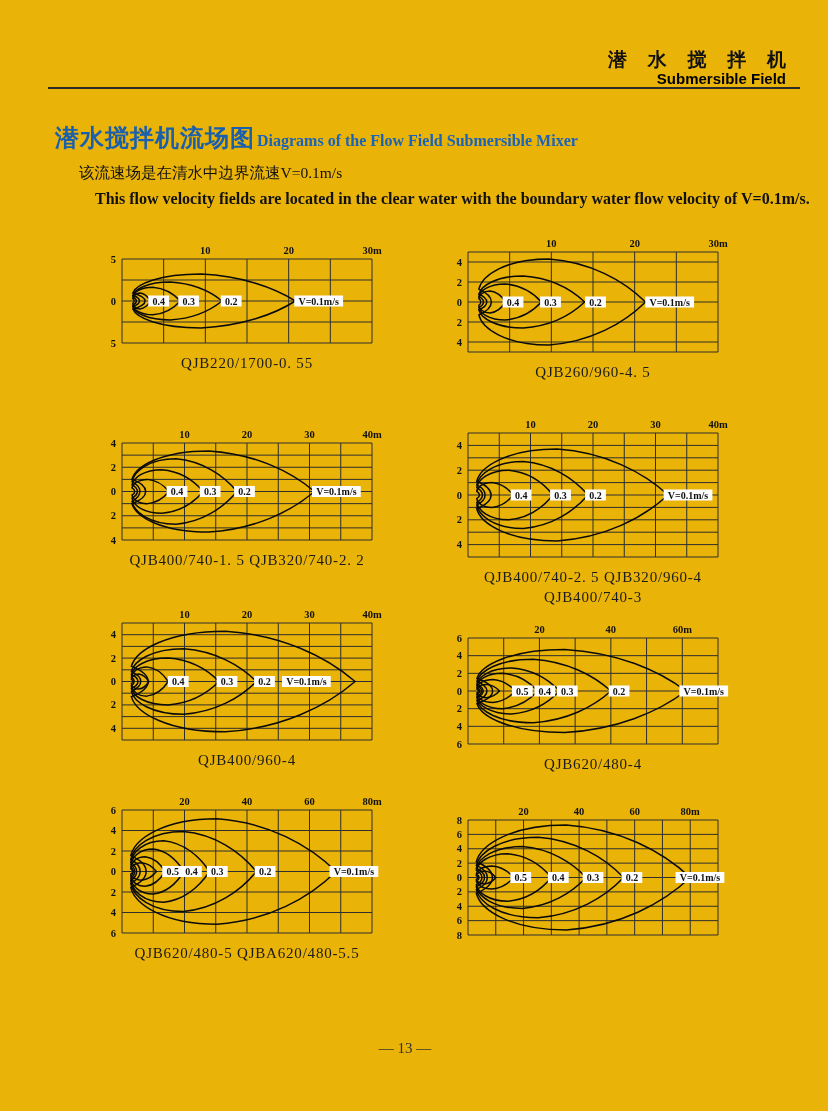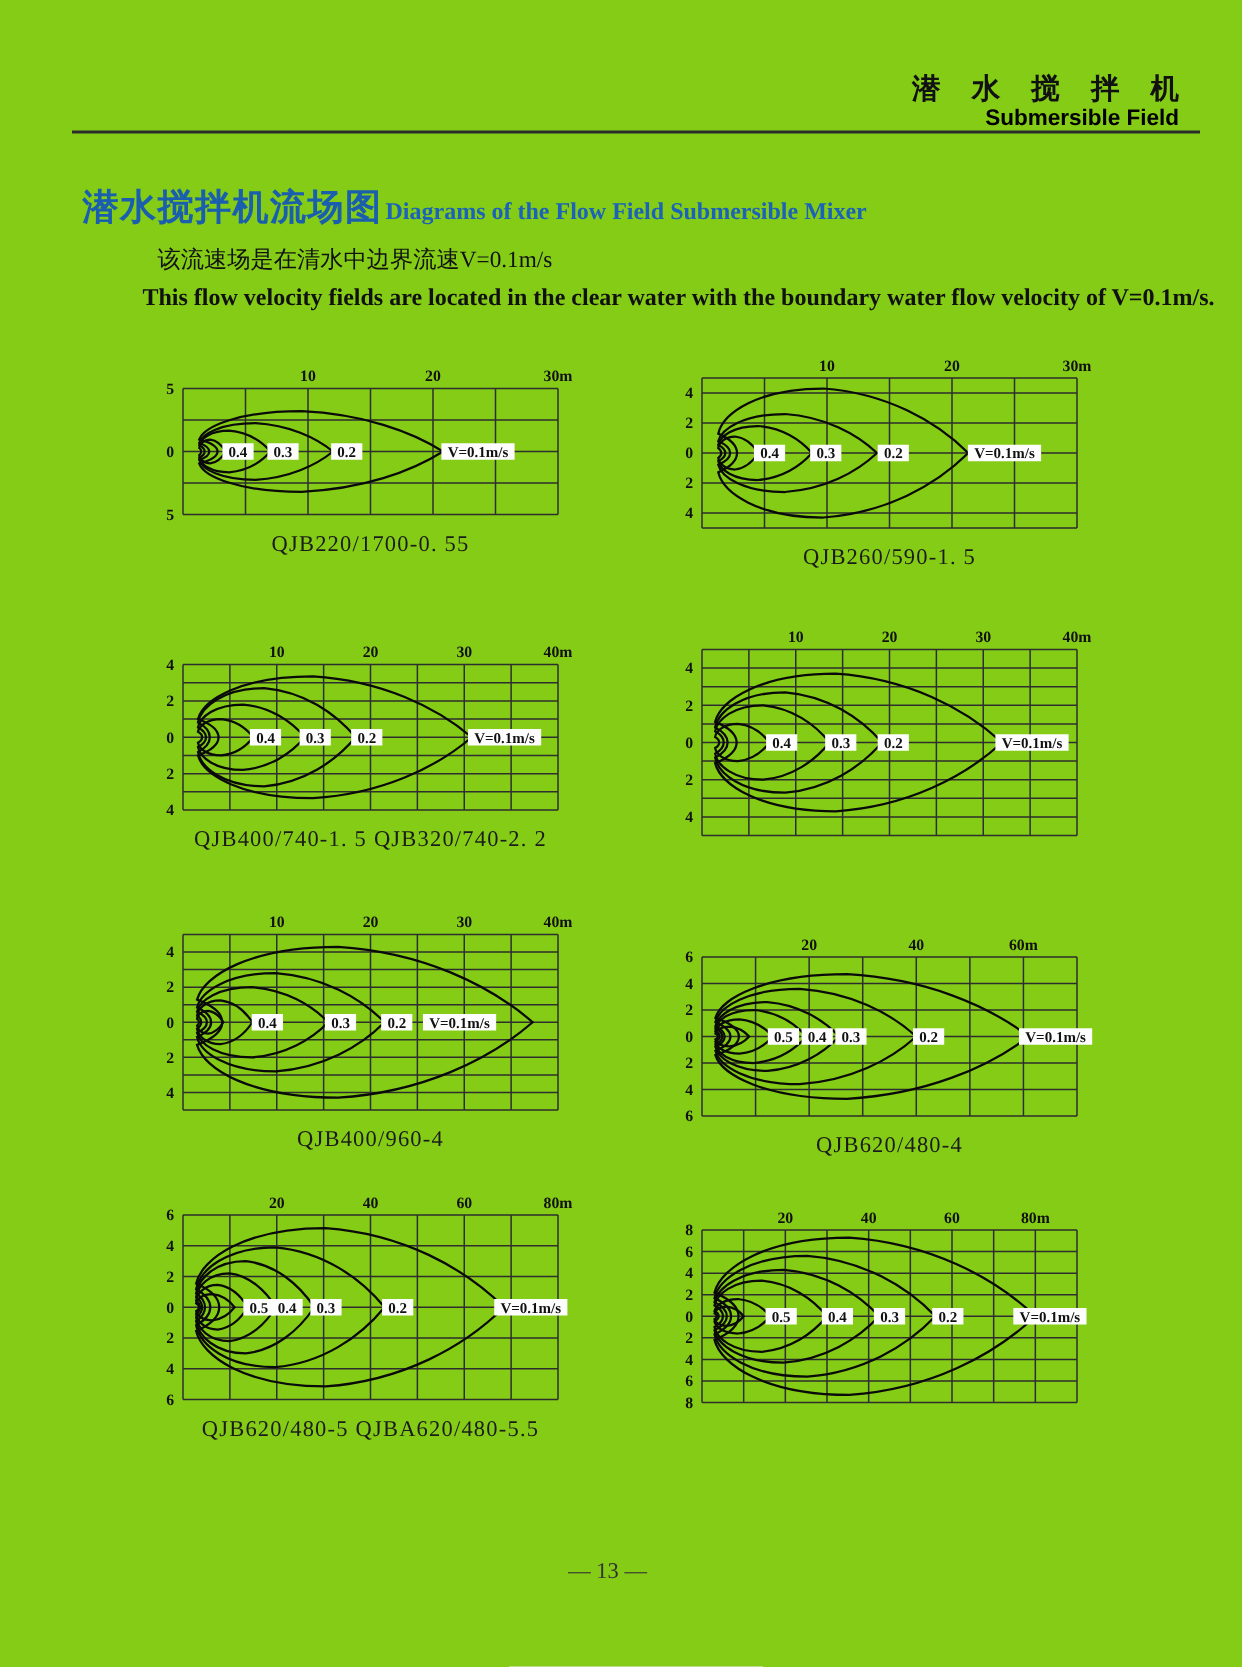--- a/index.html
+++ b/index.html
@@ -1,29 +1,29 @@
 <!DOCTYPE html>
 <html><head>
 <meta charset="utf-8">
 <style>
   html,body{margin:0;padding:0;background:#e8e8e8;}
   .page{
-    position:relative;width:828px;height:1111px;background:#84cc16;margin:0 auto;
+    position:relative;width:828px;height:1111px;background:#eab308;margin:0 auto;
     font-family:"Liberation Serif",serif;color:#1a1a1a;overflow:hidden;
   }
   
   .brand{position:absolute;top:50px;right:42px;text-align:right;}
   .brand-cn{font-family:"Liberation Serif",serif;font-weight:700;font-size:19px;letter-spacing:8px;color:#111;line-height:1.1;margin-right:-8px;}
   .brand-en{font-family:"Liberation Sans",sans-serif;font-weight:700;font-size:15px;color:#000;line-height:1.1;}
   .header-rule{position:absolute;top:87px;left:48px;width:752px;height:2px;background:#2c2c2c;}
   
   .sec-title{position:absolute;top:122px;left:55px;white-space:nowrap;}
   .sec-title-cn{font-family:"Liberation Sans",sans-serif;font-weight:900;font-size:24px;color:#1a5fae;letter-spacing:1px;}
   .sec-title-en{font-family:"Liberation Serif",serif;font-weight:700;font-size:16px;color:#1a63b8;margin-left:2px;}
-  .intro-cn{position:absolute;top:163px;left:105px;font-size:15.5px;color:#111;font-family:"Liberation Serif",serif;}
+  .intro-cn{position:absolute;top:163px;left:79px;font-size:15.5px;color:#111;font-family:"Liberation Serif",serif;}
   .intro-en{position:absolute;top:190px;left:95px;font-size:16px;font-weight:700;color:#111;font-family:"Liberation Serif",serif;}
   
   figure.chart{position:absolute;margin:0;width:300px;}
   .c0{left:88px;top:241px;}  .c1{left:434px;top:234px;}
   .c2{left:88px;top:425px;}  .c3{left:434px;top:415px;}
   .c4{left:88px;top:605px;}  .c5{left:434px;top:620px;}
   .c6{left:88px;top:792px;}  .c7{left:434px;top:802px;}
   .plot svg{display:block;}
   svg text{font-family:"Liberation Serif",serif;font-weight:700;fill:#111;}
   .captions{position:relative;left:34px;width:250px;display:flex;flex-direction:column;align-items:center;margin-top:4px;}
@@ -129,21 +129,21 @@
           <text x="79" y="71.5" text-anchor="middle" font-size="10">0.4</text>
           <rect x="106.1" y="62.5" width="20.799999999999997" height="11" fill="#fdfdfd"></rect>
           <text x="116.5" y="71.5" text-anchor="middle" font-size="10">0.3</text>
           <rect x="151.1" y="62.5" width="20.799999999999997" height="11" fill="#fdfdfd"></rect>
           <text x="161.5" y="71.5" text-anchor="middle" font-size="10">0.2</text>
           <rect x="211.26666666666665" y="62.5" width="48.8" height="11" fill="#fdfdfd"></rect>
           <text x="235.66666666666666" y="71.5" text-anchor="middle" font-size="10">V=0.1m/s</text>
         </svg>
       </div>
     <figcaption class="captions">
-        <div class="caption-line">QJB260/590-1. 5</div>
+        <div class="caption-line">QJB260/960-4. 5</div>
       </figcaption>
   </figure>
   <figure class="chart c2">
     <div class="plot">
         <svg viewBox="0 0 300 121" width="300" height="121">
           <g stroke="#2e2e2e" stroke-width="1">
             <line x1="34" y1="18" x2="34" y2="115"></line>
             <line x1="65.25" y1="18" x2="65.25" y2="115"></line>
             <line x1="96.5" y1="18" x2="96.5" y2="115"></line>
             <line x1="127.75" y1="18" x2="127.75" y2="115"></line>
@@ -234,20 +234,24 @@
           <rect x="76.725" y="74.5" width="20.799999999999997" height="11" fill="#fdfdfd"></rect>
           <text x="87.125" y="83.5" text-anchor="middle" font-size="10">0.4</text>
           <rect x="116.1" y="74.5" width="20.799999999999997" height="11" fill="#fdfdfd"></rect>
           <text x="126.5" y="83.5" text-anchor="middle" font-size="10">0.3</text>
           <rect x="151.1" y="74.5" width="20.799999999999997" height="11" fill="#fdfdfd"></rect>
           <text x="161.5" y="83.5" text-anchor="middle" font-size="10">0.2</text>
           <rect x="229.60000000000002" y="74.5" width="48.8" height="11" fill="#fdfdfd"></rect>
           <text x="254.00000000000003" y="83.5" text-anchor="middle" font-size="10">V=0.1m/s</text>
         </svg>
       </div>
+    <figcaption class="captions">
+        <div class="caption-line">QJB400/740-2. 5  QJB320/960-4</div>
+        <div class="caption-line">QJB400/740-3</div>
+      </figcaption>
   </figure>
   <figure class="chart c4">
     <div class="plot">
         <svg viewBox="0 0 300 141" width="300" height="141">
           <g stroke="#2e2e2e" stroke-width="1">
             <line x1="34" y1="18" x2="34" y2="135"></line>
             <line x1="65.25" y1="18" x2="65.25" y2="135"></line>
             <line x1="96.5" y1="18" x2="96.5" y2="135"></line>
             <line x1="127.75" y1="18" x2="127.75" y2="135"></line>
             <line x1="159" y1="18" x2="159" y2="135"></line>

